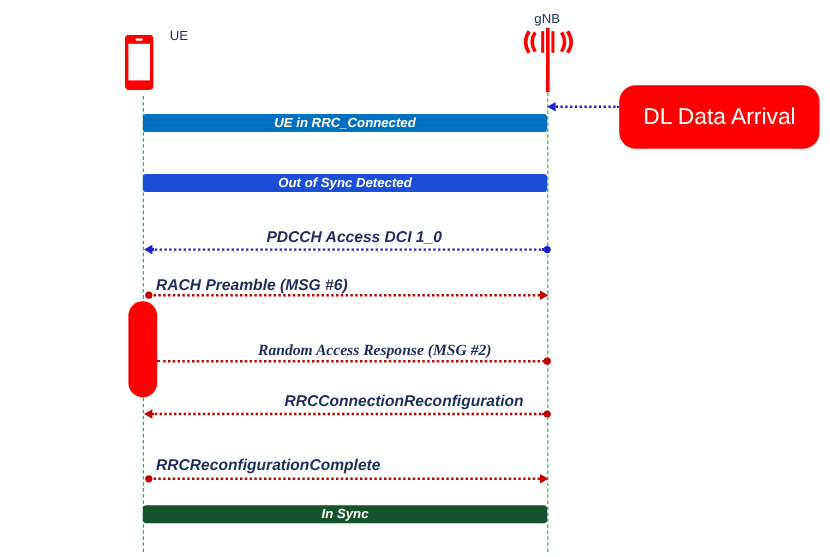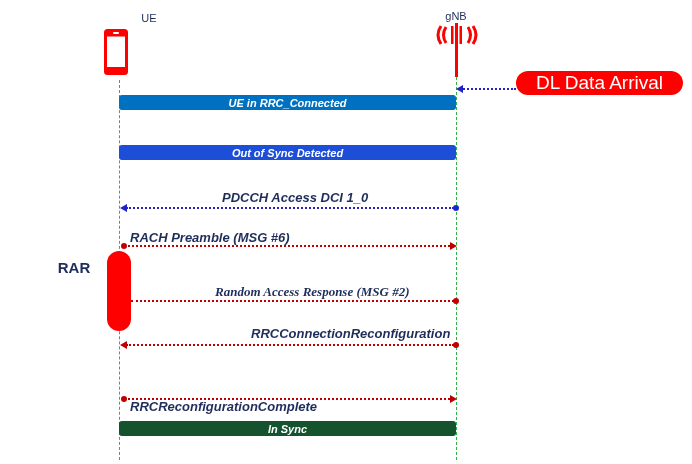--- a/index.html
+++ b/index.html
@@ -10,21 +10,21 @@
   .bar{position:absolute;left:119px;width:337px;height:15px;border-radius:3px;color:#fff;font-weight:bold;font-style:italic;font-size:11px;display:flex;align-items:center;justify-content:center;}
   .msg-label{position:absolute;font-size:13px;font-weight:bold;font-style:italic;color:#1f2d5a;white-space:nowrap;}
   .arrow{position:absolute;height:0;border-top:2px dotted;}
   .dot{position:absolute;width:6px;height:6px;border-radius:50%;}
   .head-left{position:absolute;width:0;height:0;border-top:4px solid transparent;border-bottom:4px solid transparent;}
   .head-right{position:absolute;width:0;height:0;border-top:4px solid transparent;border-bottom:4px solid transparent;}
 </style>
 </head>
 <body>
 
-<div class="actor-label" style="left:117px;top:12px;margin-left:32px;">UE</div>
+<div class="actor-label" style="left:117px;top:24px;margin-left:32px;">UE</div>
 <div class="actor-label" style="left:456px;top:10px;">gNB</div>
 
 <div class="abs" style="left:104px;top:29px;width:24px;height:46px;">
   <svg width="24" height="46" viewBox="0 0 24 46">
     <rect x="1.5" y="1.5" width="21" height="43" rx="2" fill="none" stroke="#ff0000" stroke-width="3"></rect>
     <rect x="1.5" y="1.5" width="21" height="6" fill="#ff0000"></rect>
     <rect x="1.5" y="38" width="21" height="6.5" fill="#ff0000"></rect>
     <rect x="9" y="3" width="6" height="2" rx="1" fill="#fff"></rect>
   </svg>
 </div>
@@ -39,21 +39,21 @@
     <path d="M5 3 Q-1 12 5 21" stroke="#ff0000" stroke-width="3" fill="none"></path>
     <path d="M37 3 Q43 12 37 21" stroke="#ff0000" stroke-width="3" fill="none"></path>
   </svg>
 </div>
 
 <div class="lifeline" style="left:119px;top:80px;height:380px;"></div>
 <div class="lifeline" style="left:456px;top:77px;height:383px;"></div>
 
 <div class="arrow" style="left:460px;top:88px;width:56px;border-top-color:#2222cc;"></div>
 <div class="head-left" style="left:456px;top:85px;border-right:7px solid #2222cc;"></div>
-<div class="abs" style="left:516px;top:71px;width:167px;height:24px;border-radius:14px;background:#ff0000;color:#fff;font-size:19px;display:flex;align-items:center;justify-content:center;">
+<div class="abs" style="left:516px;top:71px;width:167px;height:53px;border-radius:14px;background:#ff0000;color:#fff;font-size:19px;display:flex;align-items:center;justify-content:center;">
   <span>DL Data Arrival</span>
 </div>
 
 <div class="bar" style="top:95px;background:#0070c0;">
   <span>UE in RRC_Connected</span>
 </div>
 <div class="bar" style="top:145px;background:#1d4ed8;">
   <span>Out of Sync Detected</span>
 </div>
 <div class="bar" style="top:421px;background:#14532d;">
@@ -64,29 +64,28 @@
 <div class="arrow" style="left:126px;top:207px;width:328px;border-top-color:#2222cc;"></div>
 <div class="head-left" style="left:120px;top:204px;border-right:7px solid #2222cc;"></div>
 <div class="dot" style="left:453px;top:205px;background:#2222cc;"></div>
 
 <div class="msg-label" style="left:130px;top:230px;">RACH Preamble (MSG #6)</div>
 <div class="arrow" style="left:124px;top:245px;width:326px;border-top-color:#c00000;"></div>
 <div class="dot" style="left:121px;top:243px;background:#c00000;"></div>
 <div class="head-right" style="left:450px;top:242px;border-left:7px solid #c00000;"></div>
 
 <div class="abs" style="left:34px;top:258px;width:80px;text-align:center;font-weight:bold;font-size:15px;color:#1f2d5a;line-height:19px;">
-  <div>RAR</div>
 </div>
 <div class="abs" style="left:107px;top:251px;width:24px;height:80px;border-radius:12px;background:#ff0000;"></div>
 
 <div class="msg-label" style="left:215px;top:284px;font-family:Liberation Serif, serif;">Random Access Response (MSG #2)</div>
 <div class="arrow" style="left:131px;top:300px;width:323px;border-top-color:#c00000;"></div>
 <div class="dot" style="left:453px;top:298px;background:#c00000;"></div>
 
-<div class="msg-label" style="left:251px;top:326px;">RRCConnectionReconfiguration</div>
+<div class="msg-label" style="left:237px;top:326px;">RRCConnectionReconfiguration</div>
 <div class="arrow" style="left:126px;top:344px;width:328px;border-top-color:#c00000;"></div>
 <div class="head-left" style="left:120px;top:341px;border-right:7px solid #c00000;"></div>
 <div class="dot" style="left:453px;top:342px;background:#c00000;"></div>
 
-<div class="msg-label" style="left:130px;top:399px;">RRCReconfigurationComplete</div>
+<div class="msg-label" style="left:130px;top:380px;">RRCReconfigurationComplete</div>
 <div class="arrow" style="left:124px;top:398px;width:326px;border-top-color:#c00000;"></div>
 <div class="dot" style="left:121px;top:396px;background:#c00000;"></div>
 <div class="head-right" style="left:450px;top:395px;border-left:7px solid #c00000;"></div>
 
 </body></html>

